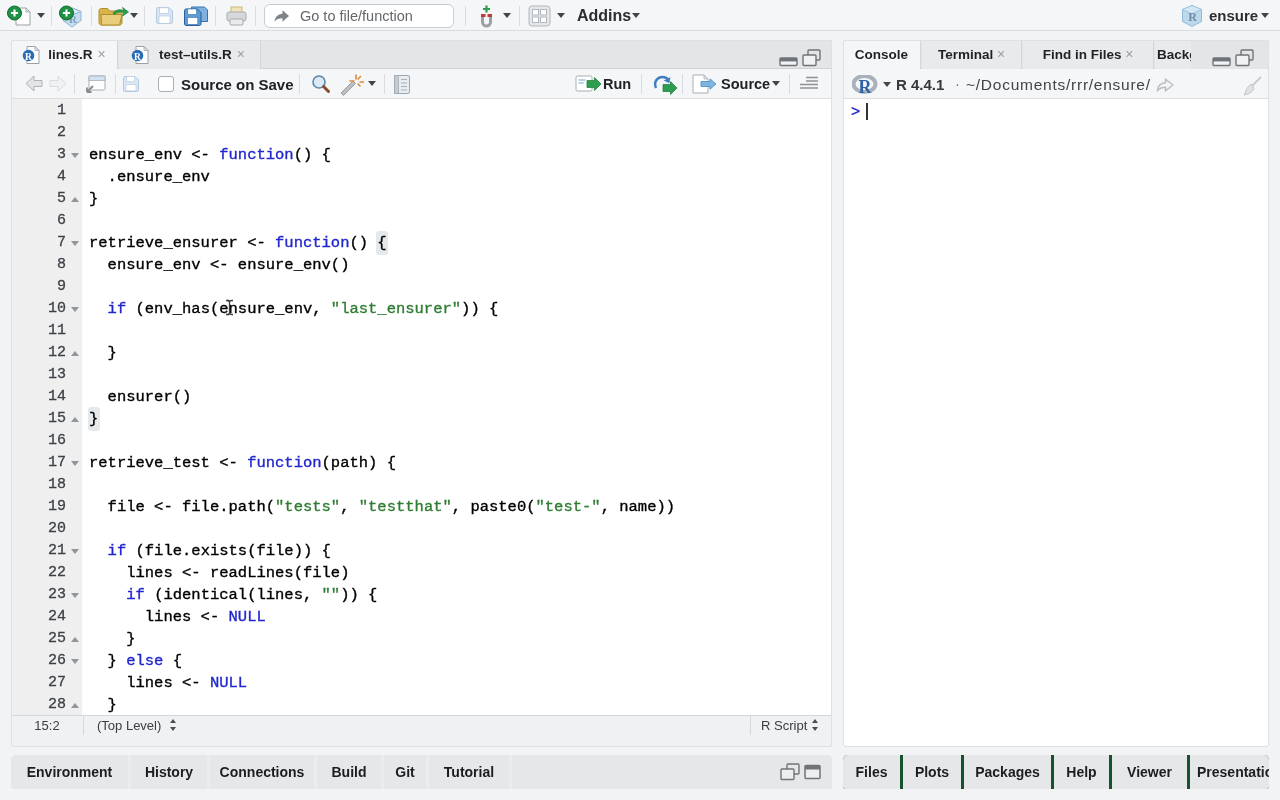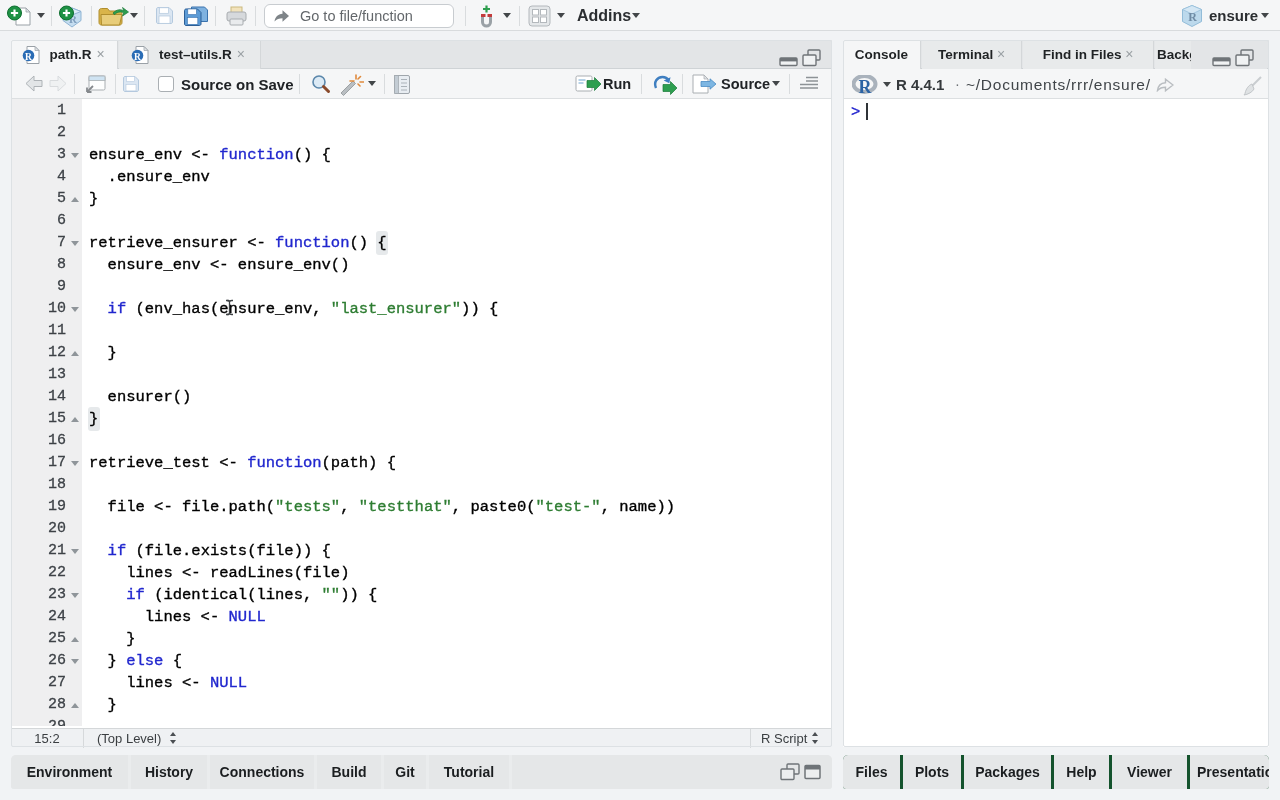--- a/index.html
+++ b/index.html
@@ -22,21 +22,21 @@
 .mono{font-family:"Liberation Mono",monospace;font-size:15.5px;white-space:pre;-webkit-text-stroke:.35px currentColor}
 .k{color:#2127ce}.s{color:#2e7d32}
 .hl{background:#e6e9eb;border-radius:3px;padding:3px 1.5px;margin:0 -1.5px}
 .ln{position:absolute;left:0;width:55px;text-align:right;color:#3d4247;-webkit-text-stroke:.3px currentColor;
   font-family:"Liberation Mono",monospace;font-size:15px;line-height:22px}
 .cl{position:absolute;left:78px;line-height:22px;letter-spacing:0}
 .folddn{position:absolute;left:60px;width:0;height:0;border-left:4.5px solid transparent;
   border-right:4.5px solid transparent;border-top:5px solid #8f959a}
 .foldup{position:absolute;left:60px;width:0;height:0;border-left:4.5px solid transparent;
   border-right:4.5px solid transparent;border-bottom:5px solid #8f959a}
-.statusbar{position:absolute;left:0;right:0;bottom:0;height:19px;background:#eff1f3;
+.statusbar{position:absolute;left:0;right:0;bottom:0;height:32px;background:#eff1f3;
   border-top:1px solid #d4d7d9;font-size:13px;color:#3a3e41}
 .bartab{position:absolute;top:0;height:34px;background:#e5e7e8;font-size:14px;
   font-weight:700;color:#1b1e20;text-align:center;line-height:34px;white-space:nowrap;overflow:hidden}
 .updn{display:inline-block;position:relative;width:9px;height:12px;vertical-align:-1px}
 .updn:before,.updn:after{content:"";position:absolute;left:1px;width:0;height:0;
   border-left:3.5px solid transparent;border-right:3.5px solid transparent}
 .updn:before{top:0;border-bottom:4px solid #4a4e52}
 .updn:after{bottom:0;border-top:4px solid #4a4e52}
 </style></head>
 <body>
@@ -117,21 +117,21 @@
 <div class="dd" style="left:1261px;top:13px"></div>
 </div>
 <div class="abs" style="left:11px;top:40px;width:821px;height:707px;background:#fff">
     <div style="position:absolute;inset:0;border:1px solid #dde1e4;border-radius:2px;pointer-events:none;z-index:5"></div>
 <div class="tabbar"></div>
 <div class="tab active" style="left:0;width:107px"><svg class="abs" style="left:11px;top:5px" width="21" height="20" viewBox="0 0 21 20">
         <path d="M5 1.5h8l4 4v13H5z" fill="#fff" stroke="#9aa1a7"></path>
         <path d="M13 1.5l4 4h-4z" fill="#e0e4e7" stroke="#9aa1a7" stroke-width=".7"></path>
         <circle cx="6.5" cy="10.5" r="5.8" fill="#2a6cb5"></circle>
         <text x="6.5" y="14.6" font-family="Liberation Serif" font-size="9.5" font-weight="bold" fill="#fff" text-anchor="middle">R</text>
-      </svg><span style="margin-left:26px">path.R</span><span class="tx" style="margin-left:5px">×</span></div>
+      </svg><span style="margin-left:26px">lines.R</span><span class="tx" style="margin-left:5px">×</span></div>
 <div class="tab" style="left:108px;width:142px"><svg class="abs" style="left:12px;top:5px" width="21" height="20" viewBox="0 0 21 20">
         <path d="M5 1.5h8l4 4v13H5z" fill="#fff" stroke="#9aa1a7"></path>
         <path d="M13 1.5l4 4h-4z" fill="#e0e4e7" stroke="#9aa1a7" stroke-width=".7"></path>
         <circle cx="6.5" cy="10.5" r="5.8" fill="#2a6cb5"></circle>
         <text x="6.5" y="14.6" font-family="Liberation Serif" font-size="9.5" font-weight="bold" fill="#fff" text-anchor="middle">R</text>
       </svg><span style="margin-left:25px">test–utils.R</span><span class="tx" style="margin-left:5px">×</span></div>
 <svg class="abs" style="left:768px;top:9px" width="42" height="18" viewBox="0 0 42 18">
       <rect x="1" y="9" width="17" height="7.5" rx="1" fill="#f0f2f3" stroke="#6f7478" stroke-width="1.4"></rect>
       <rect x="1" y="9" width="17" height="3.4" fill="#6f7478"></rect>
       <rect x="29" y="1" width="12" height="10" rx="1" fill="none" stroke="#6f7478" stroke-width="1.4"></rect>

